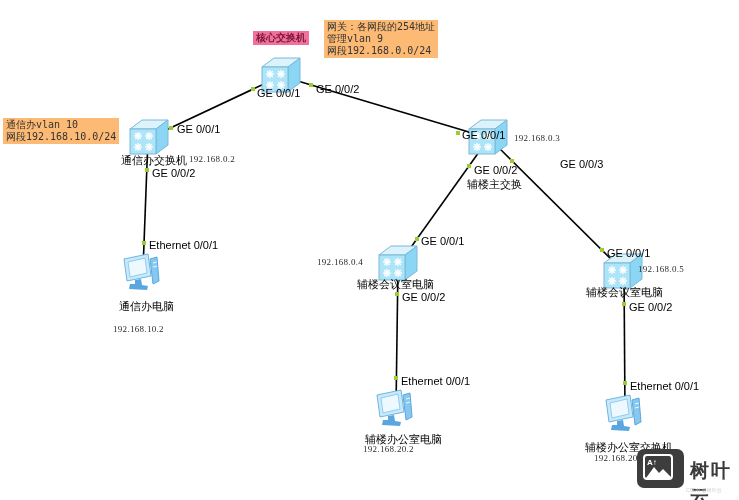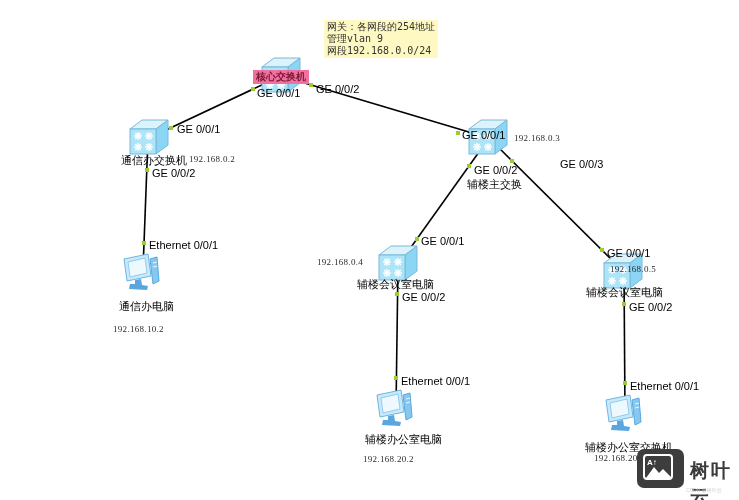--- a/index.html
+++ b/index.html
@@ -14,21 +14,21 @@
   .lbl{position:absolute;z-index:4;white-space:nowrap;}
   .port-label{font-size:11px;color:#000;font-family:"Liberation Sans",sans-serif;}
   .dev-name{font-size:11px;color:#000;}
   .ip{font-size:9px;color:#2b2b2b;font-family:Liberation Serif, serif;letter-spacing:.3px;}
   .note{
     position:absolute;z-index:5;padding:1px 3px;
     font-size:10px;line-height:12px;
     font-family:"DejaVu Sans Mono","Liberation Mono",monospace;
     white-space:nowrap;
   }
-  .note-green{background:#fef9c3;color:#333333;}
+  .note-green{background:#fdba74;color:#333333;}
   .note-pink{background:#f0719f;color:#7d1935;font-weight:bold;}
   .wm-badge{
     position:absolute;left:637px;top:449px;width:47px;height:39px;
     background:#3d3d3d;border-radius:7px;z-index:6;
   }
   .wm-brand{
     position:absolute;left:690px;top:458px;z-index:6;
     font-size:19px;font-weight:bold;color:#3a3a3a;letter-spacing:2px;
   }
   .wm-caption{
@@ -90,27 +90,31 @@
       <rect x="415" y="237" width="4" height="4"></rect>
       <rect x="395" y="292" width="4" height="4"></rect>
       <rect x="600" y="248" width="4" height="4"></rect>
       <rect x="622" y="302" width="4" height="4"></rect>
       <rect x="142" y="241" width="4" height="4"></rect>
       <rect x="394" y="376" width="4" height="4"></rect>
       <rect x="623" y="381" width="4" height="4"></rect>
     </g>
   </svg>
 
-  <div class="note note-pink lbl" style="left:253px;top:31px;margin-top:39px;">
+  <div class="note note-pink lbl" style="left:253px;top:31px;">
     <span>核心交换机</span>
   </div>
   <div class="note note-green lbl" style="left:324px;top:20px;">
     <div>网关：各网段的254地址</div>
     <div>管理vlan 9</div>
     <div>网段192.168.0.0/24</div>
+  </div>
+  <div class="note note-green lbl" style="left:3px;top:118px;">
+    <div>通信办vlan 10</div>
+    <div>网段192.168.10.0/24</div>
   </div>
 
   <div class="dev" style="left:261px;top:56px;">
     <svg width="40" height="38" viewBox="0 0 40 38">
         <use href="#switch-cube"></use>
       </svg>
   </div>
   <div class="dev" style="left:129px;top:118px;">
     <svg width="40" height="38" viewBox="0 0 40 38">
         <use href="#switch-cube"></use>
@@ -162,25 +166,25 @@
   <span class="lbl port-label" style="left:401px;top:375px;">Ethernet 0/0/1</span>
   <span class="lbl port-label" style="left:630px;top:380px;">Ethernet 0/0/1</span>
 
   <span class="lbl dev-name" style="left:121px;top:153px;">通信办交换机</span>
   <span class="lbl ip" style="left:189px;top:154px;">192.168.0.2</span>
   <span class="lbl dev-name" style="left:467px;top:177px;">辅楼主交换</span>
   <span class="lbl ip" style="left:514px;top:133px;">192.168.0.3</span>
   <span class="lbl dev-name" style="left:357px;top:277px;">辅楼会议室电脑</span>
   <span class="lbl ip" style="left:317px;top:257px;">192.168.0.4</span>
   <span class="lbl dev-name" style="left:586px;top:285px;">辅楼会议室电脑</span>
-  <span class="lbl ip" style="left:610px;top:264px;">192.168.0.5</span>
+  <span class="lbl ip" style="left:638px;top:264px;">192.168.0.5</span>
   <span class="lbl dev-name" style="left:119px;top:299px;">通信办电脑</span>
   <span class="lbl ip" style="left:113px;top:324px;">192.168.10.2</span>
   <span class="lbl dev-name" style="left:365px;top:432px;">辅楼办公室电脑</span>
-  <span class="lbl ip" style="left:363px;top:454px;">192.168.20.2</span>
+  <span class="lbl ip" style="left:363px;top:444px;">192.168.20.2</span>
   <span class="lbl dev-name" style="left:585px;top:440px;">辅楼办公室交换机</span>
   <span class="lbl ip" style="left:594px;top:453px;">192.168.20.3</span>
 
   <div class="wm-badge">
     <svg width="47" height="39" viewBox="0 0 47 39">
       <rect x="7" y="6" width="28" height="24" rx="3" fill="none" stroke="#ffffff" stroke-width="2"></rect>
       <text x="10" y="16" font-size="8" font-weight="bold" fill="#ffffff" font-family="Liberation Sans, sans-serif">A↑</text>
       <path d="M9 29 L17 18 L22 24 L26 20 L35 29 Z" fill="#ffffff"></path>
     </svg>
   </div>

